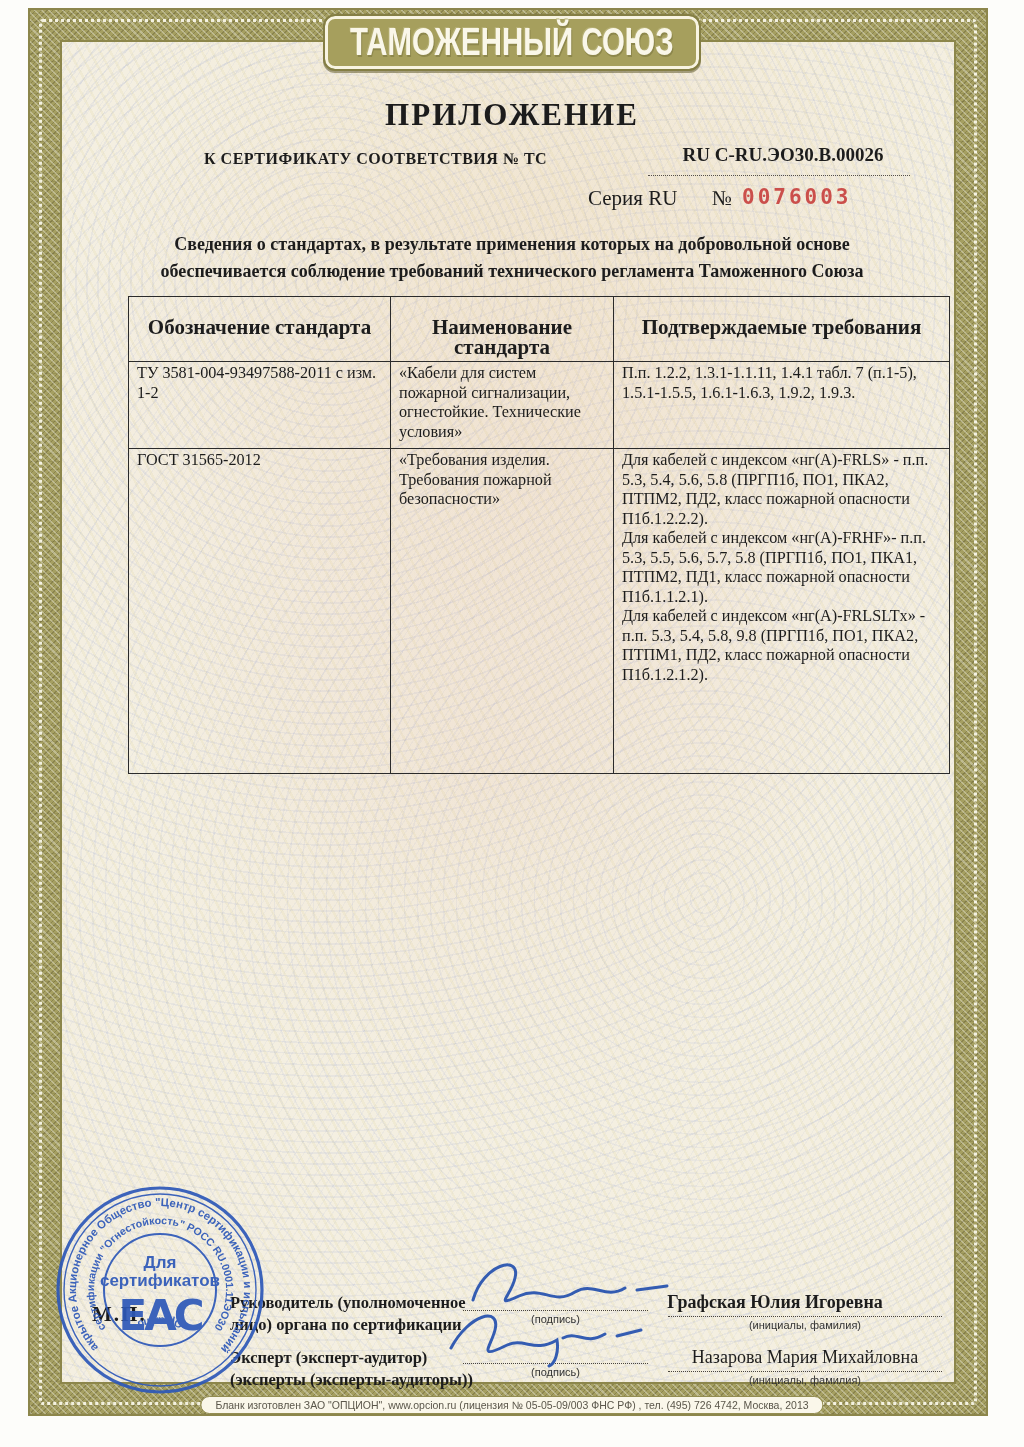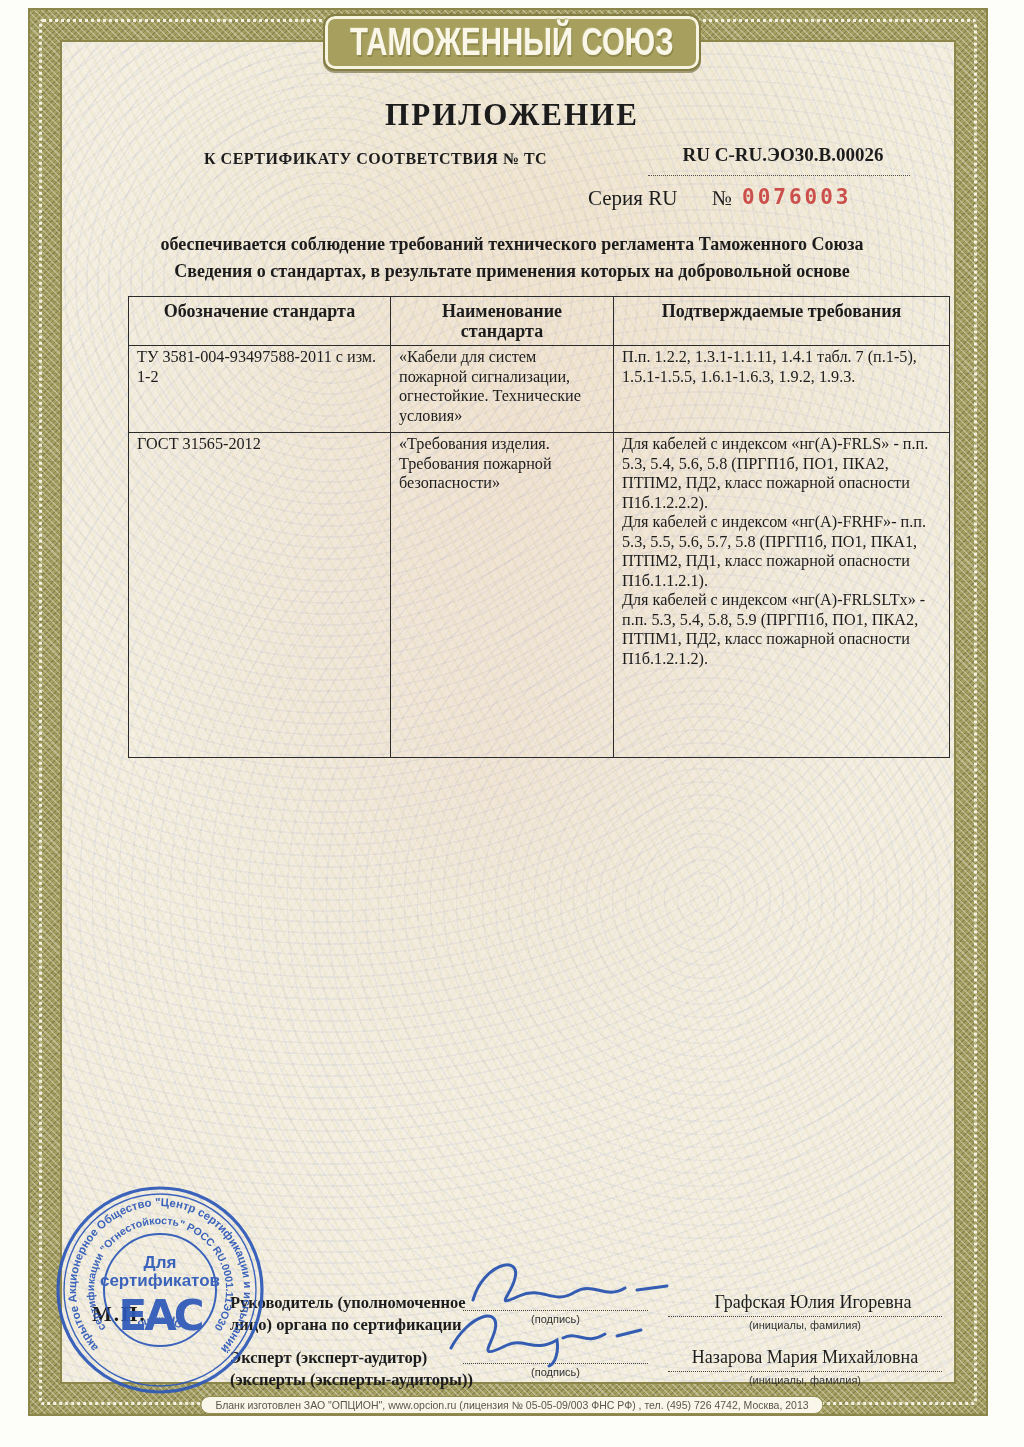--- a/index.html
+++ b/index.html
@@ -54,21 +54,21 @@
     font-weight:bold;font-size:21px;letter-spacing:3px;color:#cb4f4b;}
 
   .intro{position:absolute;left:62px;top:231px;width:900px;text-align:center;
     font-weight:bold;font-size:18px;line-height:27px;}
 
   
   table.std{position:absolute;left:128px;top:296px;width:821px;border-collapse:collapse;
     table-layout:fixed;background:transparent;}
   table.std th, table.std td{border:1.6px solid #2b2b2b;vertical-align:top;
     font-size:16.2px;padding:2px 8px 4px 8px;}
-  table.std th{font-weight:bold;text-align:center;font-size:18px;line-height:20px;padding-top:4px;height:34px;}
+  table.std th{font-weight:bold;text-align:center;font-size:21px;line-height:20px;padding-top:20px;height:34px;}
   table.std td{line-height:19.5px;}
   td.h1{height:80px;}
   td.h2{height:318px;}
   table.std p{margin:0;}
 
   
   .stamp{position:absolute;left:48px;top:1178px;width:224px;height:224px;opacity:.92;}
   .mp{position:absolute;left:92px;top:1302px;font-weight:bold;font-size:21px;letter-spacing:2px;z-index:1;}
   .stamp-wrap{z-index:2;}
 
@@ -102,22 +102,22 @@
 
   <div class="cert-label">К СЕРТИФИКАТУ СООТВЕТСТВИЯ  № ТС</div>
   <div class="cert-number">RU C-RU.ЭО30.В.00026</div>
   <div class="cert-underline"></div>
 
   <div class="series-label">Серия RU</div>
   <div class="series-no">№</div>
   <div class="series-number">0076003</div>
 
   <div class="intro">
+    <div>Сведения о стандартах, в результате применения которых на добровольной основе</div>
     <div>обеспечивается соблюдение требований технического регламента Таможенного Союза</div>
-    <div>Сведения о стандартах, в результате применения которых на добровольной основе</div>
   </div>
 
   <table class="std">
     <colgroup>
         <col style="width:262px">
         <col style="width:223px">
         <col style="width:336px">
       </colgroup>
     <thead>
       <tr>
@@ -133,21 +133,21 @@
         <td class="h1">
           <p>П.п. 1.2.2, 1.3.1-1.1.11, 1.4.1 табл. 7 (п.1-5), 1.5.1-1.5.5, 1.6.1-1.6.3, 1.9.2, 1.9.3.</p>
         </td>
       </tr>
       <tr>
         <td class="h2">ГОСТ 31565-2012</td>
         <td class="h2">«Требования изделия. Требования пожарной безопасности»</td>
         <td class="h2">
           <p>Для кабелей с индексом «нг(А)-FRLS» -  п.п. 5.3, 5.4, 5.6, 5.8 (ПРГП1б, ПО1, ПКА2, ПТПМ2, ПД2, класс пожарной опасности П1б.1.2.2.2).</p>
           <p>Для кабелей с индексом «нг(А)-FRHF»- п.п. 5.3, 5.5, 5.6, 5.7, 5.8 (ПРГП1б, ПО1, ПКА1, ПТПМ2, ПД1, класс пожарной опасности П1б.1.1.2.1).</p>
-          <p>Для кабелей с индексом «нг(А)-FRLSLTx» -  п.п. 5.3, 5.4, 5.8, 5.9 (ПРГП1б, ПО1, ПКА2, ПТПМ1, ПД2, класс пожарной опасности П1б.1.2.1.2).</p>
+          <p>Для кабелей с индексом «нг(А)-FRLSLTx» -  п.п. 5.3, 5.4, 5.8, 9.8 (ПРГП1б, ПО1, ПКА2, ПТПМ1, ПД2, класс пожарной опасности П1б.1.2.1.2).</p>
         </td>
       </tr>
     </tbody>
   </table>
 
   <div class="mp">М.П.</div>
 
   <svg class="stamp stamp-wrap" viewBox="0 0 224 224" xmlns="http://www.w3.org/2000/svg">
     <defs>
       <path id="ringOuter" d="M 52.6,171.4 A 84,84 0 1 1 171.4,171.4"></path>
@@ -174,21 +174,21 @@
       <text x="112" y="152" text-anchor="middle" font-size="42" font-family="DejaVu Sans, sans-serif" letter-spacing="-3">ЕАС</text>
     </g>
   </svg>
 
   <div class="role" style="left:230px;top:1292px;">
     <div>Руководитель (уполномоченное</div>
     <div>лицо) органа по сертификации</div>
   </div>
   <div class="sig-line" style="left:463px;top:1288px;width:185px;height:22px;"></div>
   <div class="sig-cap" style="left:463px;top:1313px;width:185px;">(подпись)</div>
-  <div class="sig-name" style="left:668px;top:1292px;">Графская Юлия Игоревна</div>
+  <div class="sig-name" style="left:630px;top:1292px;font-weight:bold;">Графская Юлия Игоревна</div>
   <div class="name-line" style="left:668px;top:1296px;width:274px;height:20px;"></div>
   <div class="sig-cap" style="left:660px;top:1319px;width:290px;">(инициалы, фамилия)</div>
 
   <div class="role" style="left:230px;top:1347px;">
     <div>Эксперт (эксперт-аудитор)</div>
     <div>(эксперты (эксперты-аудиторы))</div>
   </div>
   <div class="sig-line" style="left:463px;top:1341px;width:185px;height:22px;"></div>
   <div class="sig-cap" style="left:463px;top:1366px;width:185px;">(подпись)</div>
   <div class="sig-name" style="left:660px;top:1347px;">Назарова Мария Михайловна</div>

